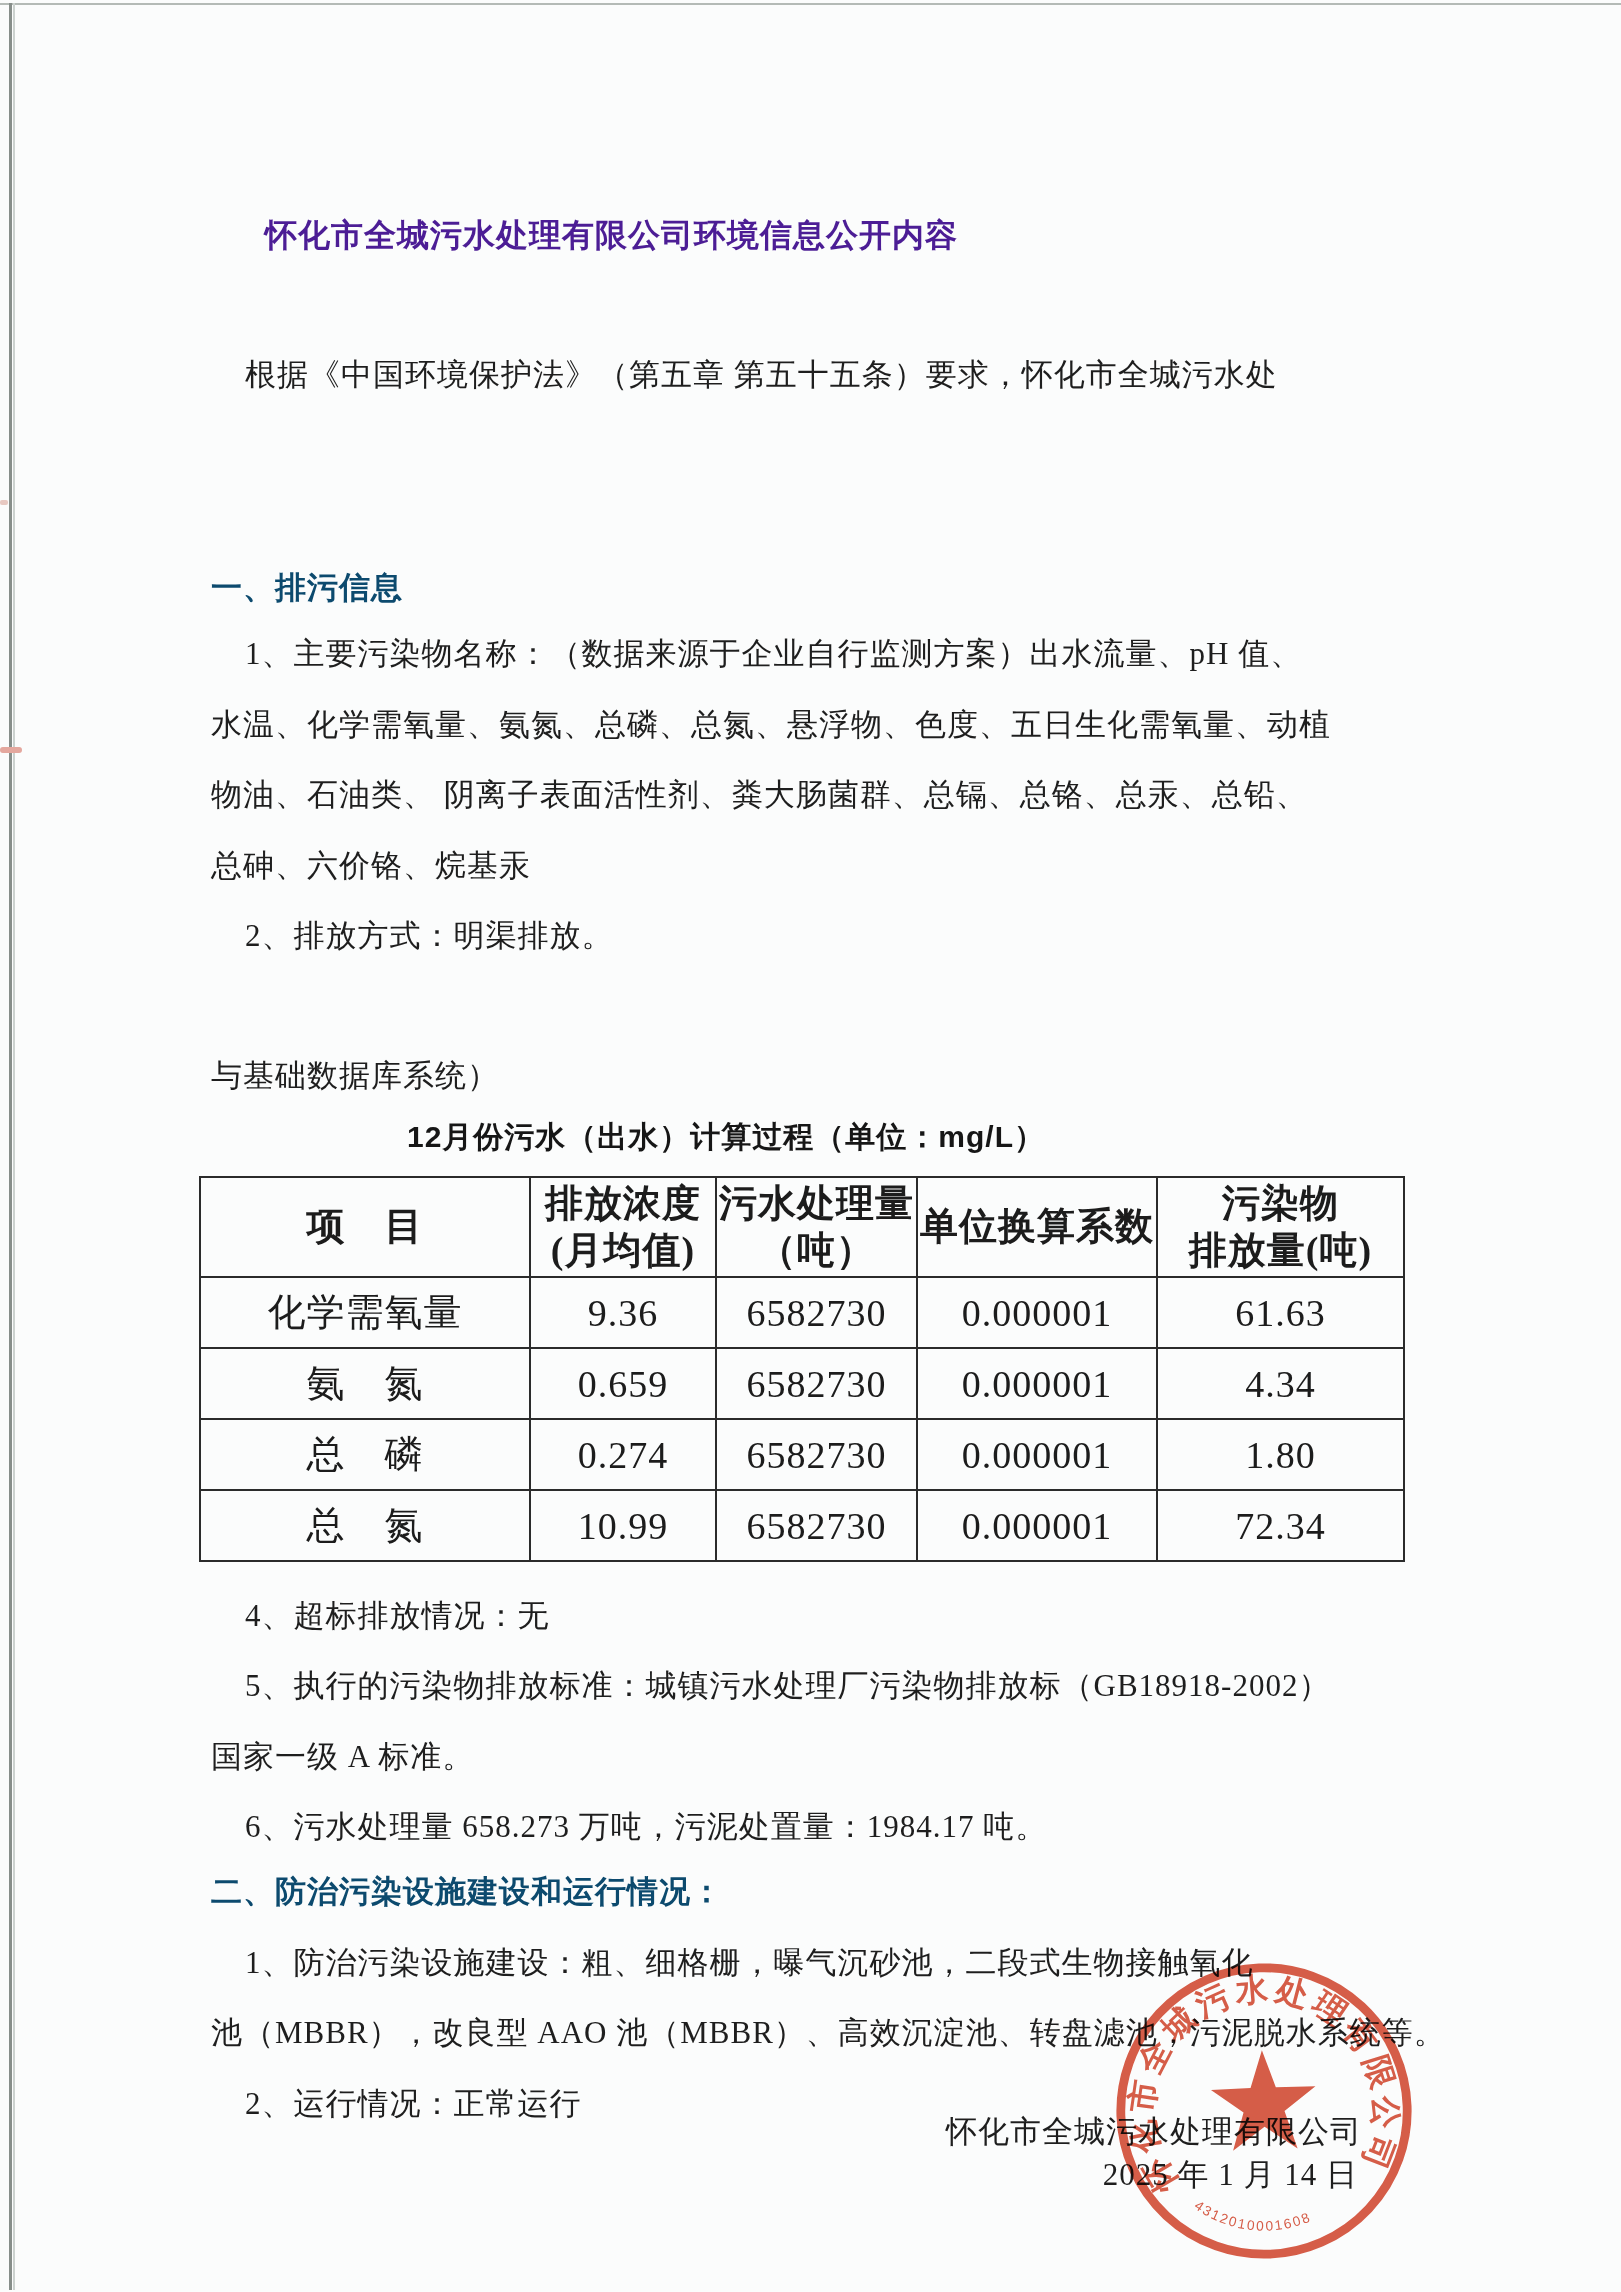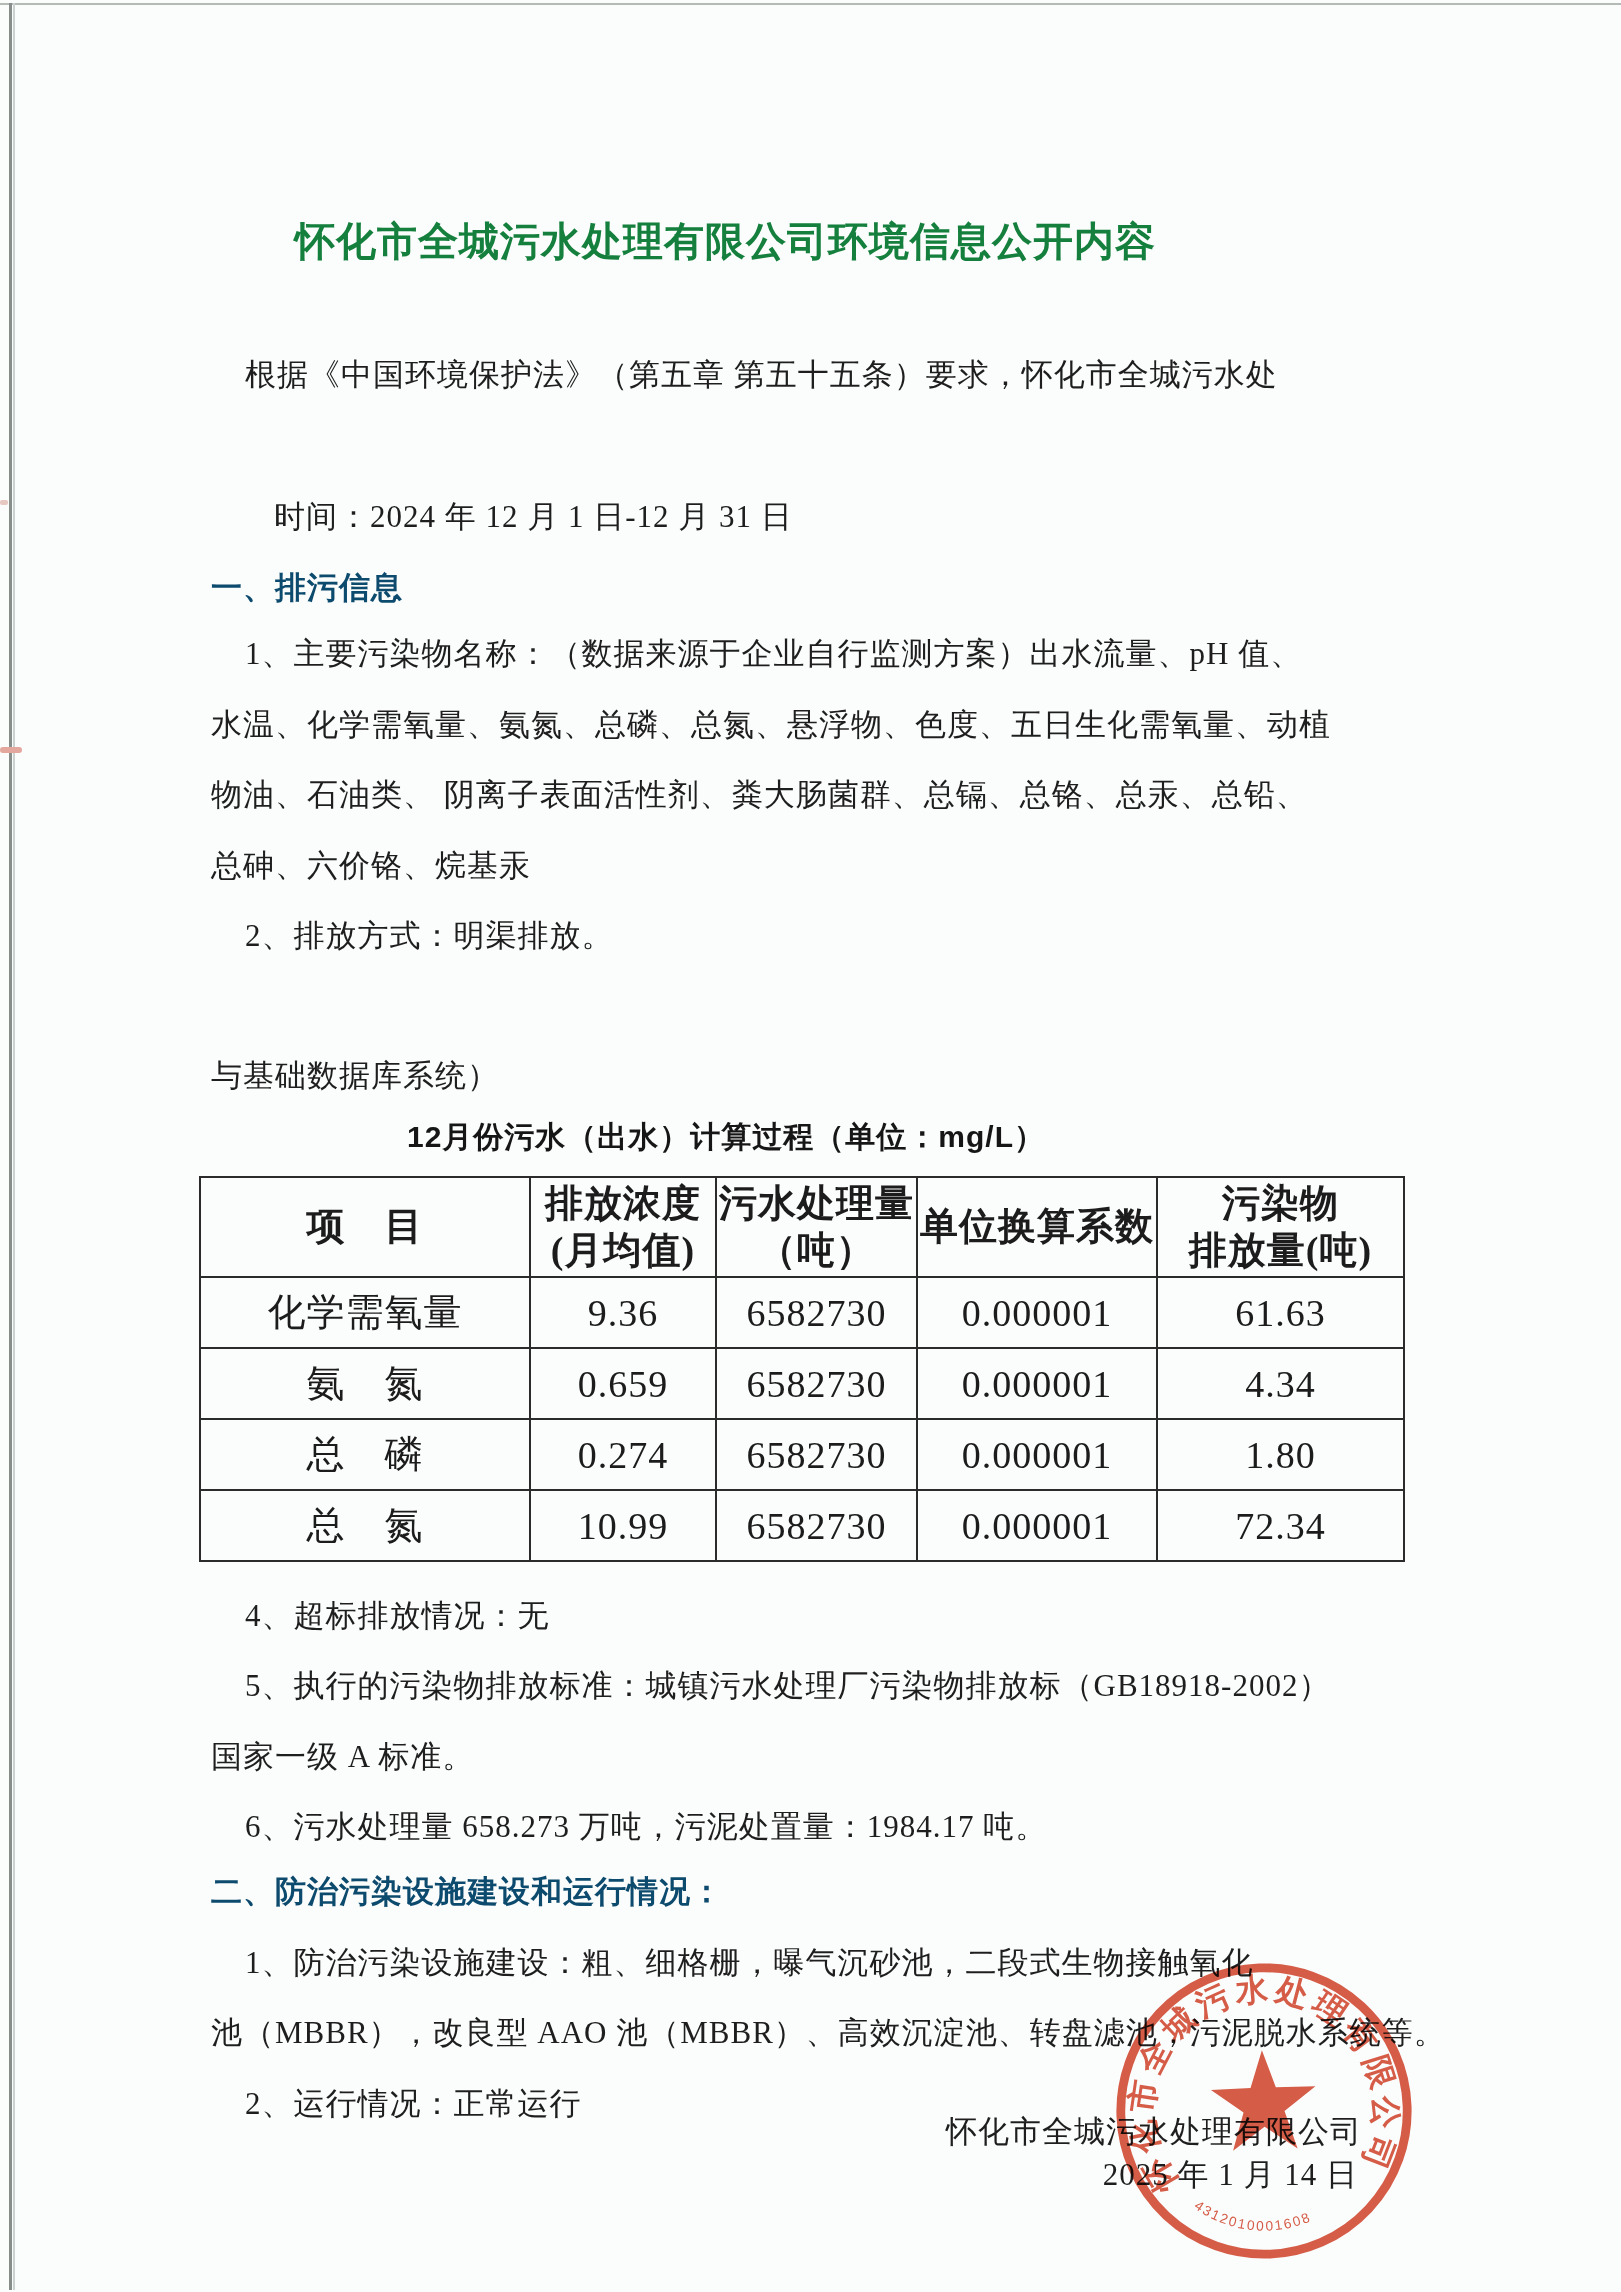--- a/index.html
+++ b/index.html
@@ -13,22 +13,22 @@
   }
   
   .scan-top{position:absolute;left:0;top:2.9px;width:1621px;height:2px;background:#b4bab6;}
   .scan-left{position:absolute;left:8.8px;top:2.9px;width:2.9px;height:2287px;background:#878e8a;}
   .scan-left2{position:absolute;left:12.7px;top:2.9px;width:2px;height:2287px;background:#ccd2cf;}
   .red-mark1{position:absolute;left:0;top:747px;width:21.6px;height:5.9px;background:#e4a79e;border-radius:2.9px;}
   .red-mark2{position:absolute;left:0;top:500px;width:7.8px;height:4.9px;background:#e8c9c2;border-radius:2px;}
 
   .doc-title{
     position:absolute;left:265px;top:214px;width:921px;
-    font-size:40px;font-weight:bold;letter-spacing:1px;
-    text-align:center;white-space:nowrap;color:#15803d;
+    font-size:32px;font-weight:bold;letter-spacing:1px;
+    white-space:nowrap;color:#4c1d95;
     font-family:"Liberation Sans","DejaVu Sans",sans-serif;
   }
   .line{
     position:absolute;height:43px;line-height:43px;
     font-size:31px;letter-spacing:1px;white-space:nowrap;
   }
   .bold{font-weight:bold;font-family:"Liberation Sans","DejaVu Sans",sans-serif;color:#0c4a6e;}
   .tbl-title{
     position:absolute;left:407px;top:1117px;
     font-size:30px;font-weight:bold;letter-spacing:1px;white-space:nowrap;
@@ -72,21 +72,20 @@
 
   <div class="scan-top"></div>
   <div class="scan-left"></div>
   <div class="scan-left2"></div>
   <div class="red-mark1"></div>
   <div class="red-mark2"></div>
 
   <div class="doc-title">怀化市全城污水处理有限公司环境信息公开内容</div>
 
   <div class="line" style="left:245px;top:353px;">根据《中国环境保护法》（第五章 第五十五条）要求，怀化市全城污水处</div>
-  <div class="line" style="left:274px;top:495px;">时间：2024 年 12 月 1 日-12 月 31 日</div>
 
   <div class="line bold" style="left:211px;top:566px;">一、排污信息</div>
 
   <div class="line" style="left:245px;top:632px;">1、主要污染物名称：（数据来源于企业自行监测方案）出水流量、pH 值、</div>
   <div class="line" style="left:211px;top:703px;">水温、化学需氧量、氨氮、总磷、总氮、悬浮物、色度、五日生化需氧量、动植</div>
   <div class="line" style="left:211px;top:773px;">物油、石油类、 阴离子表面活性剂、粪大肠菌群、总镉、总铬、总汞、总铅、</div>
   <div class="line" style="left:211px;top:844px;">总砷、六价铬、烷基汞</div>
   <div class="line" style="left:245px;top:914px;">2、排放方式：明渠排放。</div>
   <div class="line" style="left:211px;top:1054px;">与基础数据库系统）</div>
 

